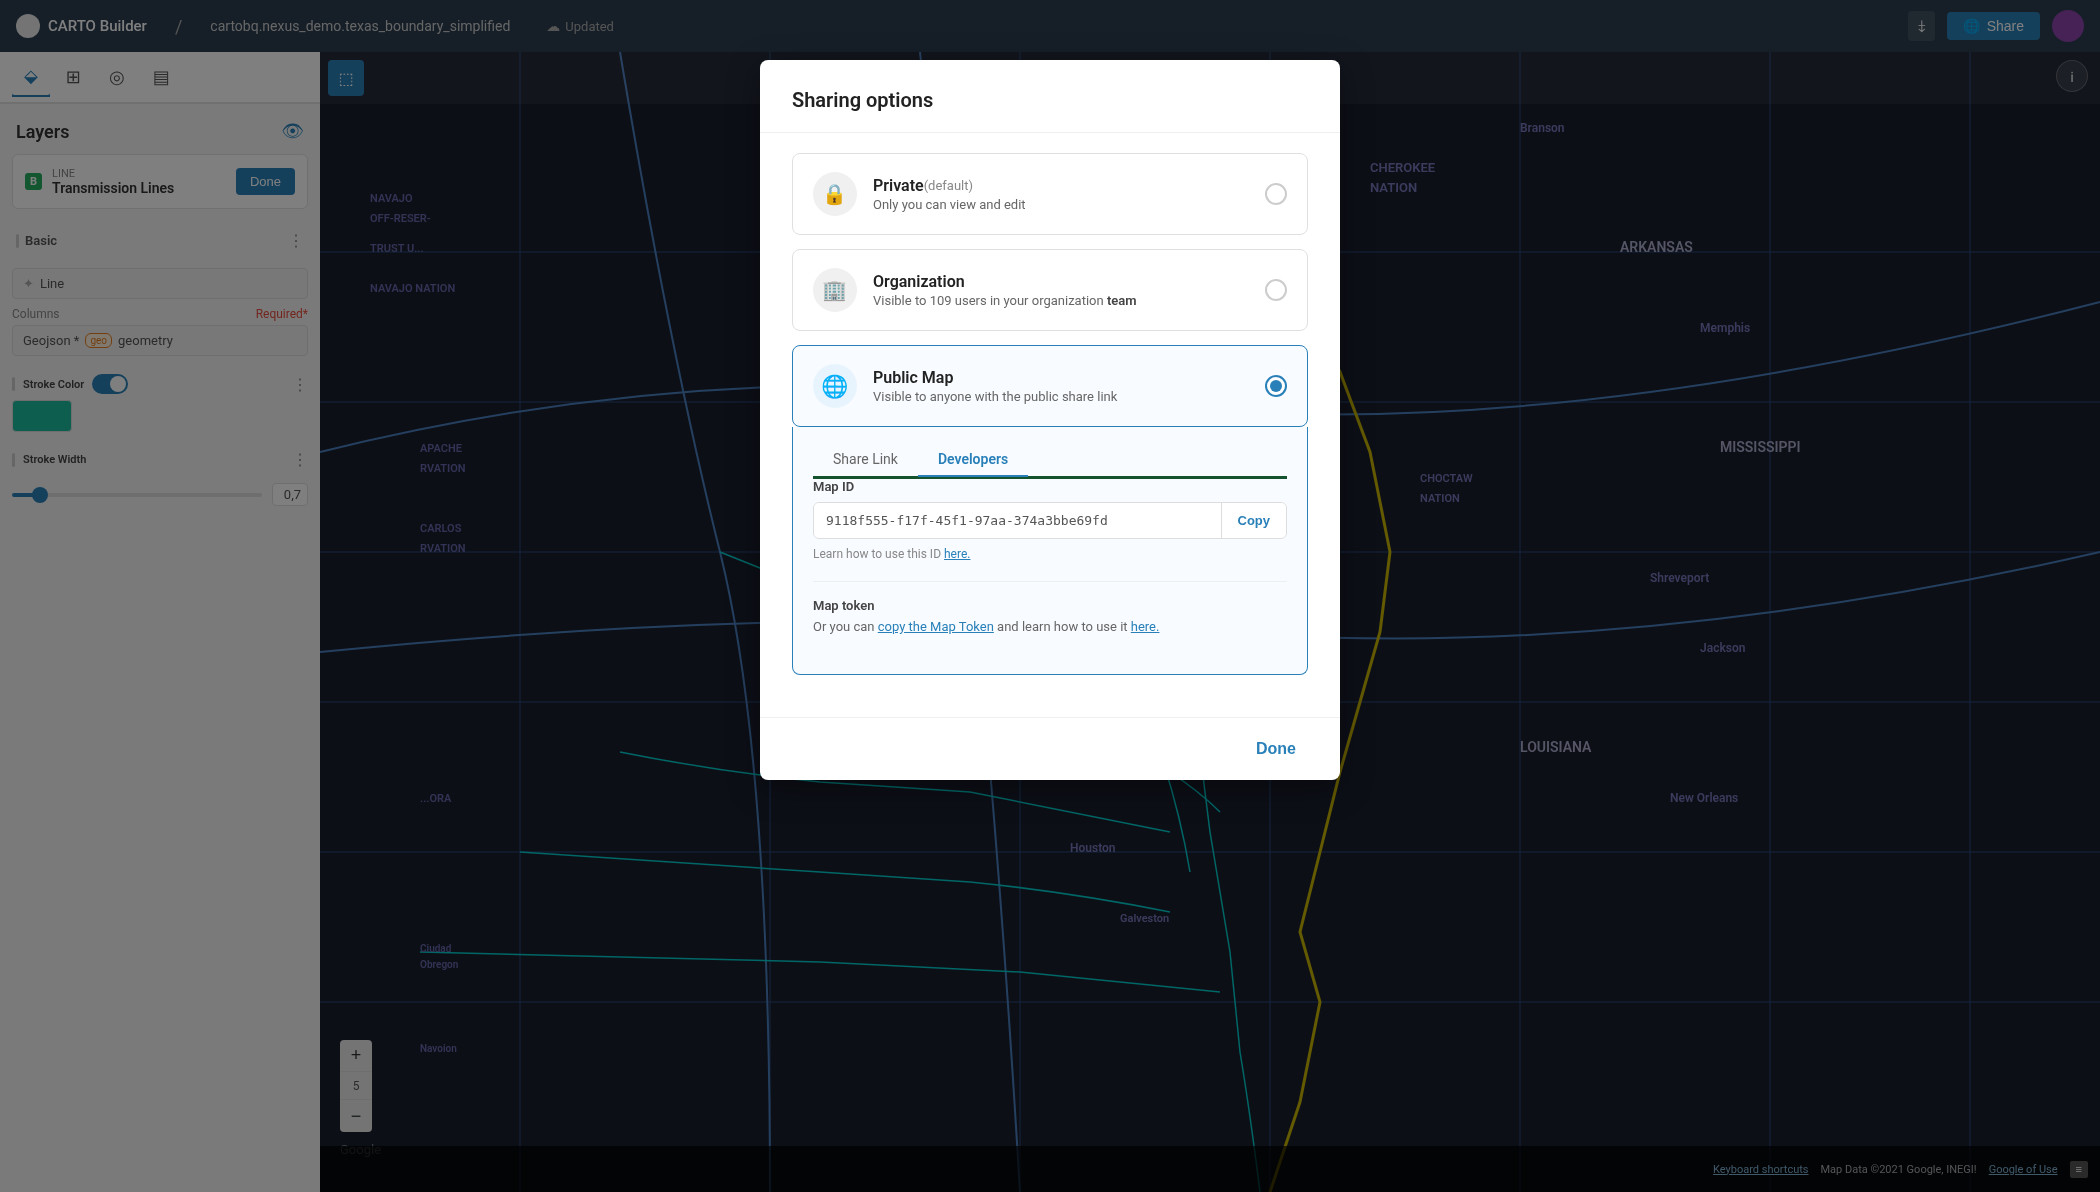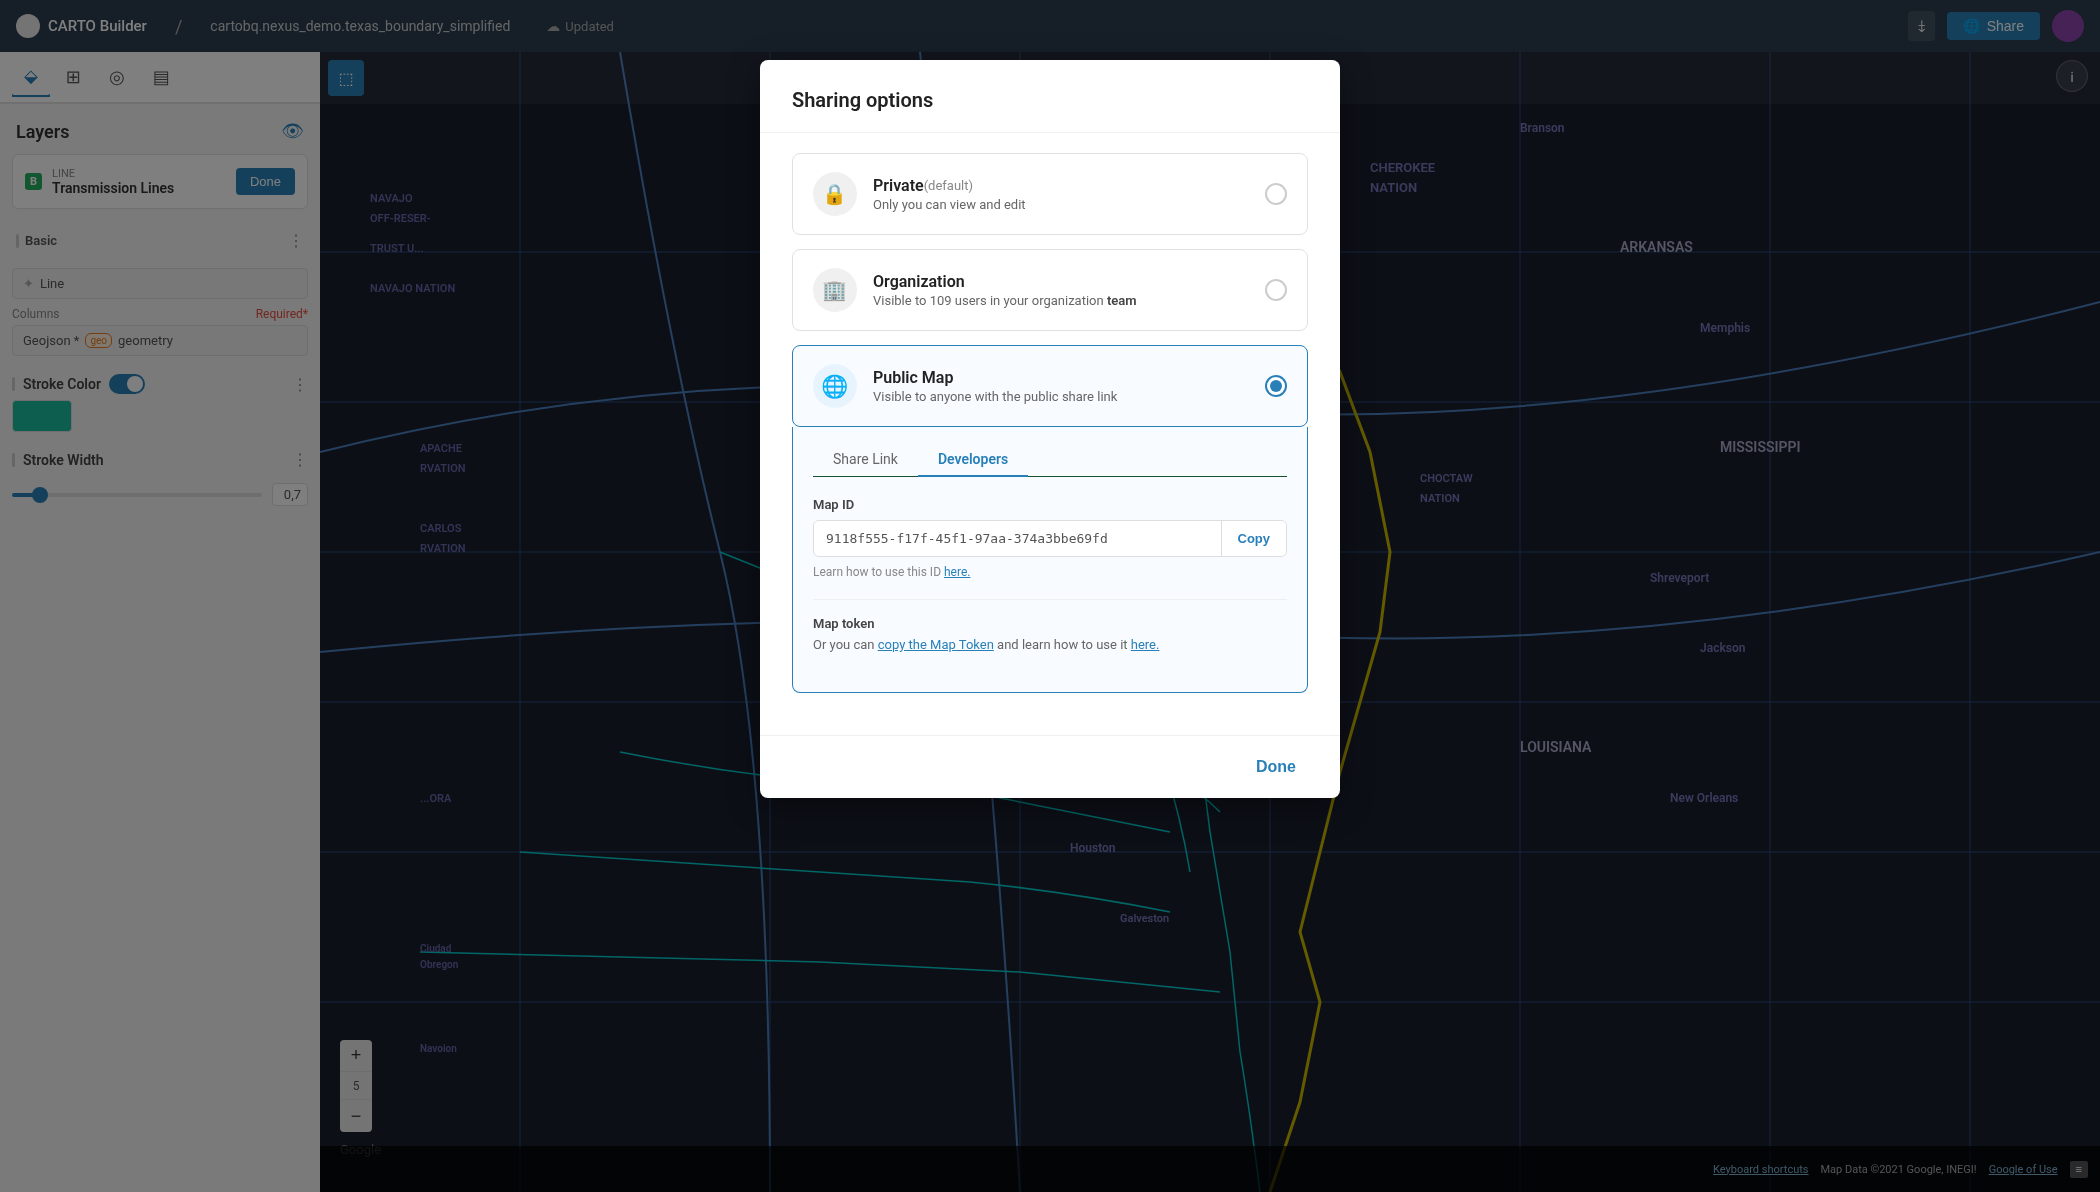--- a/index.html
+++ b/index.html
@@ -280,21 +280,21 @@
     .section-row {
       display: flex;
       align-items: center;
       justify-content: space-between;
       padding: 10px 0 6px;
     }
     .section-label-row {
       display: flex;
       align-items: center;
       gap: 8px;
-      font-size: 14px;
+      font-size: 11px;
       font-weight: 600;
       color: #444;
     }
     .toggle {
       width: 36px;
       height: 20px;
       background: #2980b9;
       border-radius: 10px;
       position: relative;
       cursor: pointer;
@@ -615,22 +615,21 @@
       border-top: none;
       border-radius: 0 0 8px 8px;
       background: #f8fbff;
       margin-top: -14px;
       margin-bottom: 14px;
     }
 
     
     .modal-tabs {
       display: flex;
-      border-bottom: 1px solid #14532d;
-      margin-bottom: 20px;
+      border-bottom: 3px solid #14532d;
       padding-top: 16px;
       text-align: center;
     }
     .modal-tab {
       padding: 8px 20px;
       font-size: 14px;
       color: #666;
       cursor: pointer;
       border-bottom: 2px solid transparent;
       margin-bottom: -1px;

